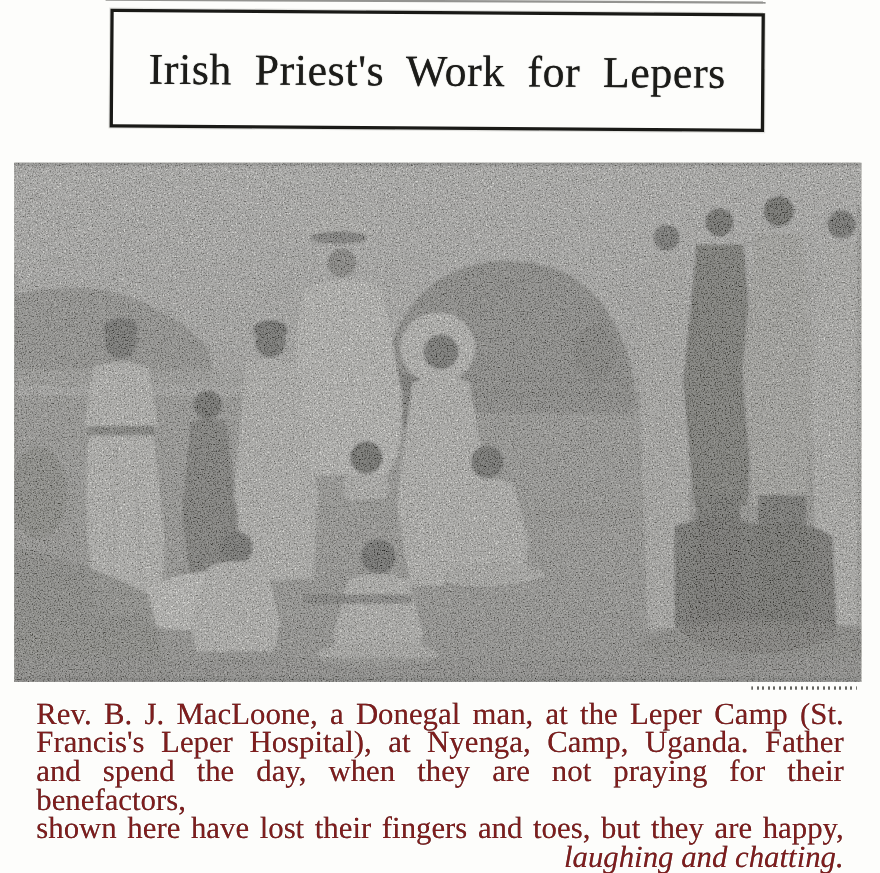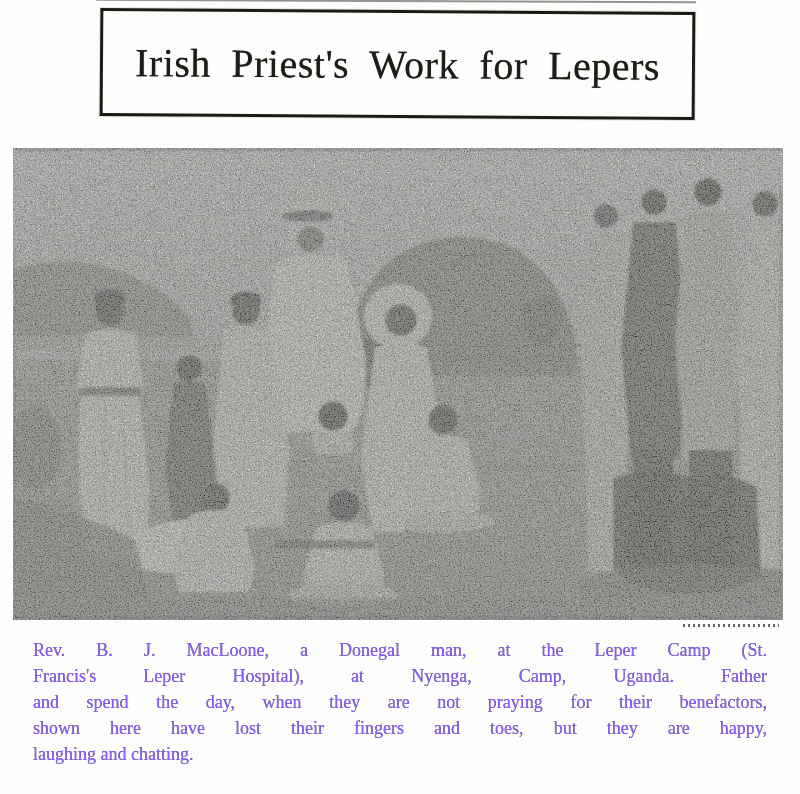--- a/index.html
+++ b/index.html
@@ -25,24 +25,24 @@
          background:#b9b8b1;}
   .photo svg{display:block;width:770px;height:472px;}
 
   
   .dotted-artifact{position:absolute;left:683px;top:624px;width:96px;height:3px;
                    background:repeating-linear-gradient(90deg,#4a4a45 0 2px,transparent 2px 5px);
                    opacity:.85;}
 
   
   .caption{position:absolute;left:33px;top:637px;width:734px;
-           font-size:18px;line-height:26px;color:#8b5cf6;
+           font-size:28px;line-height:26px;color:#7f1d1d;
            text-shadow:0 0 .5px rgba(30,30,28,.7);}
   .caption .j{text-align:justify;text-align-last:justify;}
-  .caption .c{text-align:left;}
+  .caption .c{text-align:right;font-style:italic;}
 </style>
 </head>
 <body>
 
 <div class="sheet">
 
   <div class="top-rule"></div>
 
   <div class="headline-box">
     <span class="headline-text">Irish Priest's Work for Lepers</span>

